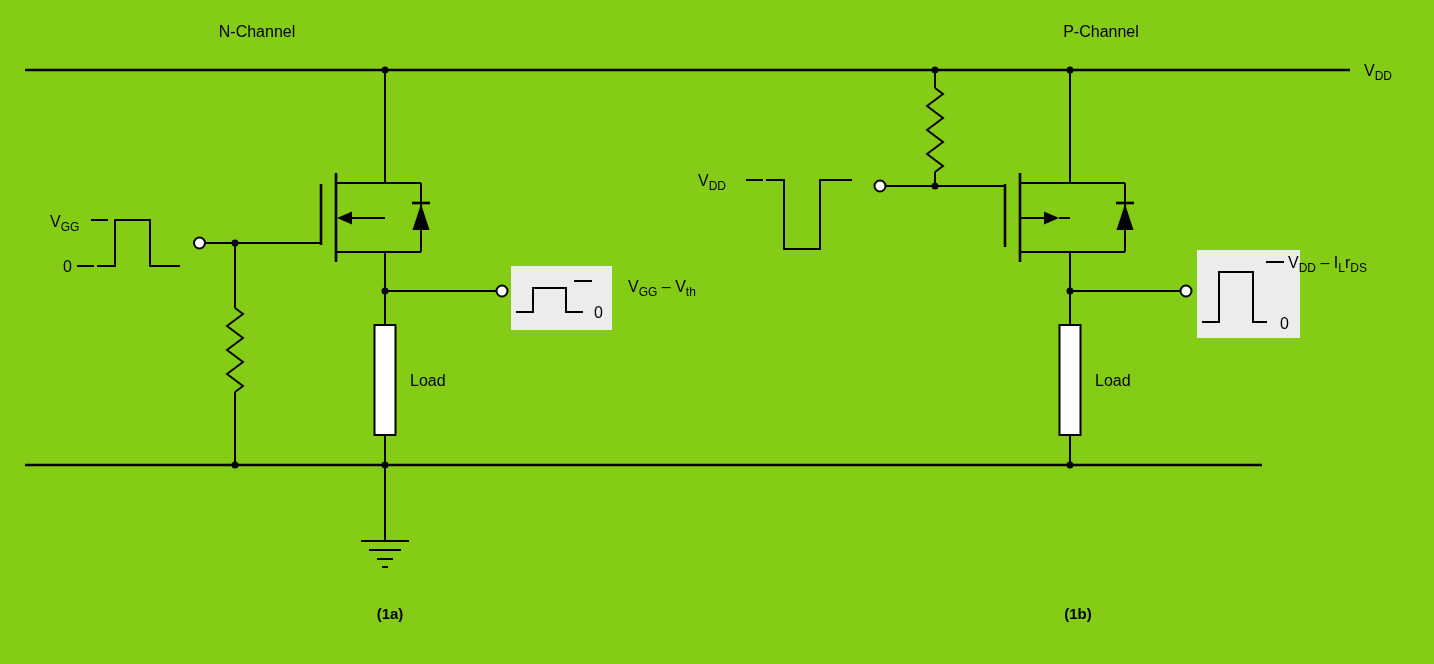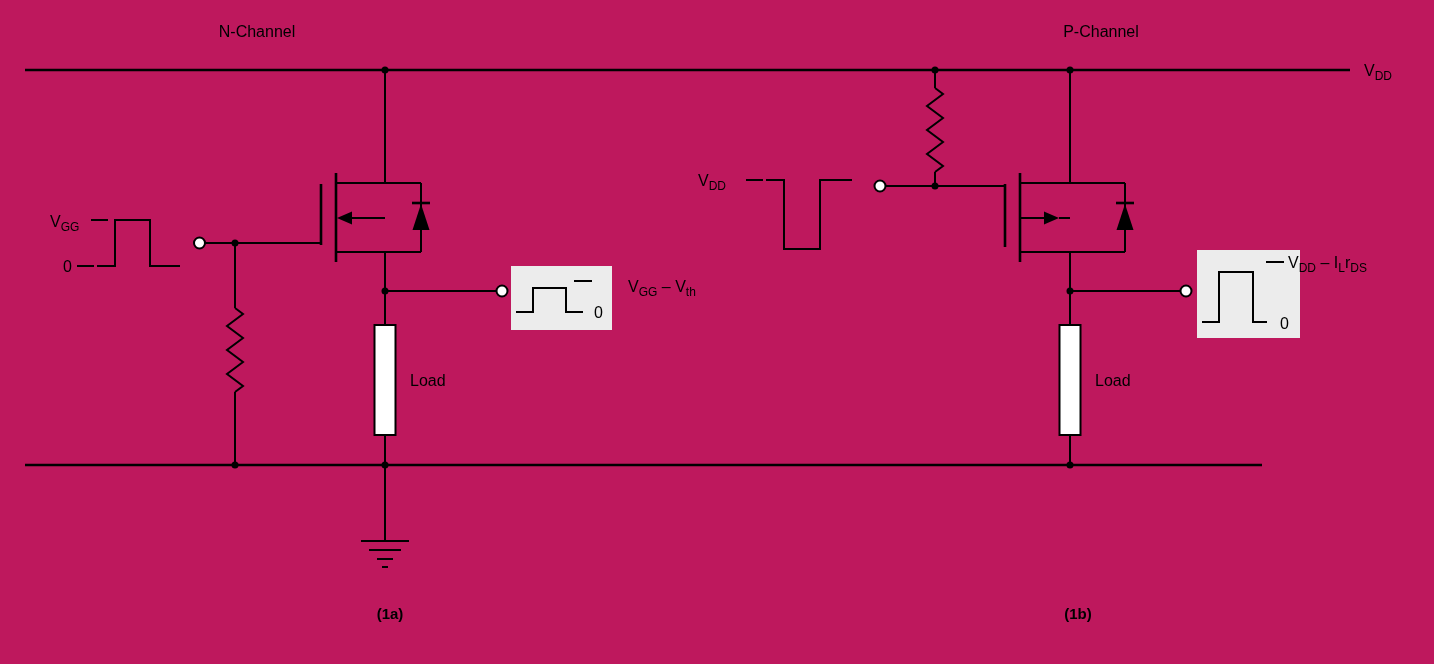--- a/index.html
+++ b/index.html
@@ -1,20 +1,20 @@
 <!DOCTYPE html>
 <html><head>
 <meta charset="utf-8">
 <style>
   html, body { margin: 0; padding: 0; background: #fff; }
   .stage {
     position: relative;
     width: 1434px;
     height: 664px;
-    background: #be185d;
+    background: #84cc16;
     font-family: "Liberation Sans", sans-serif;
   }
   .wire  { stroke: #000; stroke-width: 2; fill: none; }
   .rail  { stroke: #000; stroke-width: 2.4; fill: none; }
   .plate { stroke: #000; stroke-width: 2.6; fill: none; }
   .dot   { fill: #000; stroke: none; }
   .node  { fill: #fff; stroke: #000; stroke-width: 2; }
   .blk   { fill: #000; stroke: none; }
   .lbl   { font-family: "Liberation Sans", sans-serif; font-size: 16px; fill: #000; }
   .sub   { font-size: 12px; }

